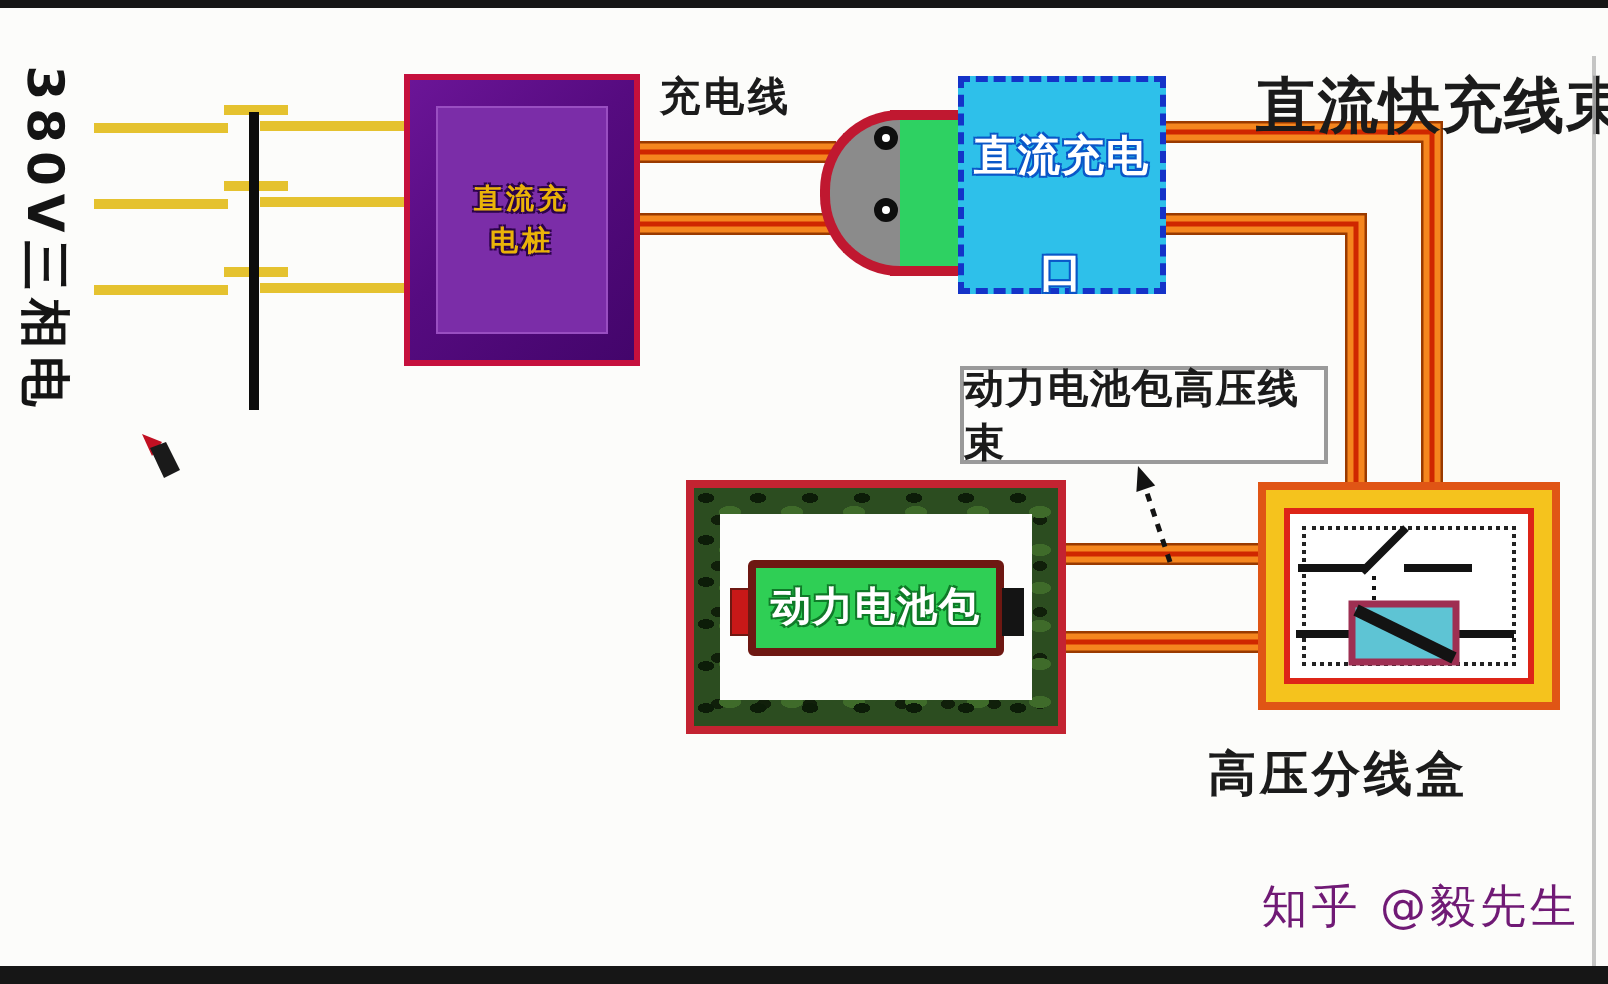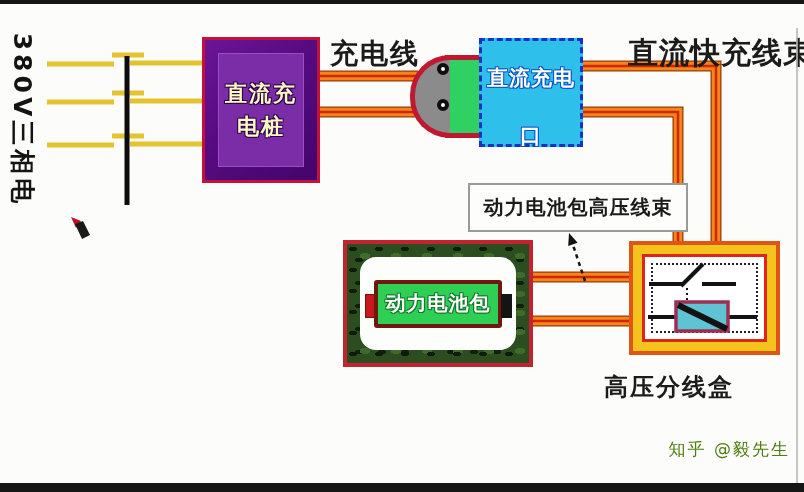--- a/index.html
+++ b/index.html
@@ -25,33 +25,33 @@
     left:202px;top:37px;width:118px;height:146px;z-index:3;
     border:3px solid #c5103d;
     background:linear-gradient(135deg,#6b1597 0%,#560b80 45%,#43056b 100%);
   }
   #charger-inner{
     position:absolute;left:13px;top:13px;right:13px;bottom:13px;
     background:#7b2da8;box-shadow:inset 0 0 0 1px rgba(210,140,240,.35);
     display:flex;flex-direction:column;align-items:center;justify-content:center;gap:3px;
   }
   .charger-text{
-    font-size:22px;font-weight:bold;color:#fef9c3;letter-spacing:2px;
+    font-size:14px;font-weight:bold;color:#eab308;letter-spacing:2px;
     text-shadow:1px 1px 0 #2c0349,-1px -1px 0 #2c0349,1px -1px 0 #2c0349,-1px 1px 0 #2c0349;
   }
   
   .diagram-label{
     color:#1b1b1b;font-weight:bold;z-index:5;white-space:nowrap;
   }
-  #label-cable{left:330px;top:35px;font-size:28px;letter-spacing:2px;}
+  #label-cable{left:330px;top:35px;font-size:20px;letter-spacing:2px;}
   #label-fast-harness{left:628px;top:14px;font-size:30px;letter-spacing:1px;margin-top:19px;}
   #label-junction{left:604px;top:371px;font-size:24px;letter-spacing:2px;}
   
   #harness-callout{
-    left:468px;top:183px;width:220px;height:49px;z-index:5;
+    left:480px;top:183px;width:184px;height:49px;z-index:5;
     background:#fdfdfc;border:2px solid #9a9a9a;
     display:flex;align-items:center;justify-content:center;
   }
   #harness-callout span{font-size:20px;font-weight:bold;color:#1b1b1b;letter-spacing:1px;}
   
   #plug-green{
     left:445px;top:55px;width:37px;height:83px;background:#2ed162;
     border-top:5px solid #c01830;border-bottom:5px solid #c01830;z-index:2;
   }
   #plug-body{
@@ -82,21 +82,21 @@
     border:4px solid #c32331;
     background-color:#2c4d20;
     background-image:
       radial-gradient(ellipse 7px 4px at 6px 5px,#0c1c08 60%,transparent 61%),
       radial-gradient(ellipse 9px 5px at 18px 12px,#3f6b2a 60%,transparent 61%),
       radial-gradient(ellipse 6px 4px at 12px 16px,#101f0a 60%,transparent 61%);
     background-size:26px 21px,31px 19px,23px 23px;
   }
   #battery-white{
     position:absolute;left:13px;top:13px;right:13px;bottom:13px;background:#fdfdfc;
-    display:flex;align-items:center;justify-content:center;border-radius:16px;
+    display:flex;align-items:center;justify-content:center;
   }
   #battery-cell{
     position:relative;width:128px;height:48px;background:#2fcf55;
     border:4px solid #6e1812;border-radius:3px;
     display:flex;align-items:center;justify-content:center;
   }
   #battery-terminal-left{
     position:absolute;left:-13px;top:10px;width:10px;height:24px;background:#c81818;
     border:1px solid #6e1812;
   }
@@ -115,21 +115,21 @@
   #junction-white{
     position:absolute;left:9px;top:9px;right:9px;bottom:9px;
     background:#ffffff;border:3px solid #dd2518;
   }
   #junction-dotted{
     position:absolute;left:6px;top:6px;right:6px;bottom:6px;
     border:2px dotted #222222;
   }
   
   #watermark{
-    right:14px;top:438px;font-size:17px;color:#4d7c0f;letter-spacing:2px;z-index:6;
+    right:14px;top:438px;font-size:23px;color:#701a75;letter-spacing:2px;z-index:6;
   }
 </style>
 </head>
 <body>
 
 <div id="stage">
 
   <svg width="804" height="492" style="z-index:1">
 
     <g stroke="#e5c22f" stroke-width="5" fill="none">

